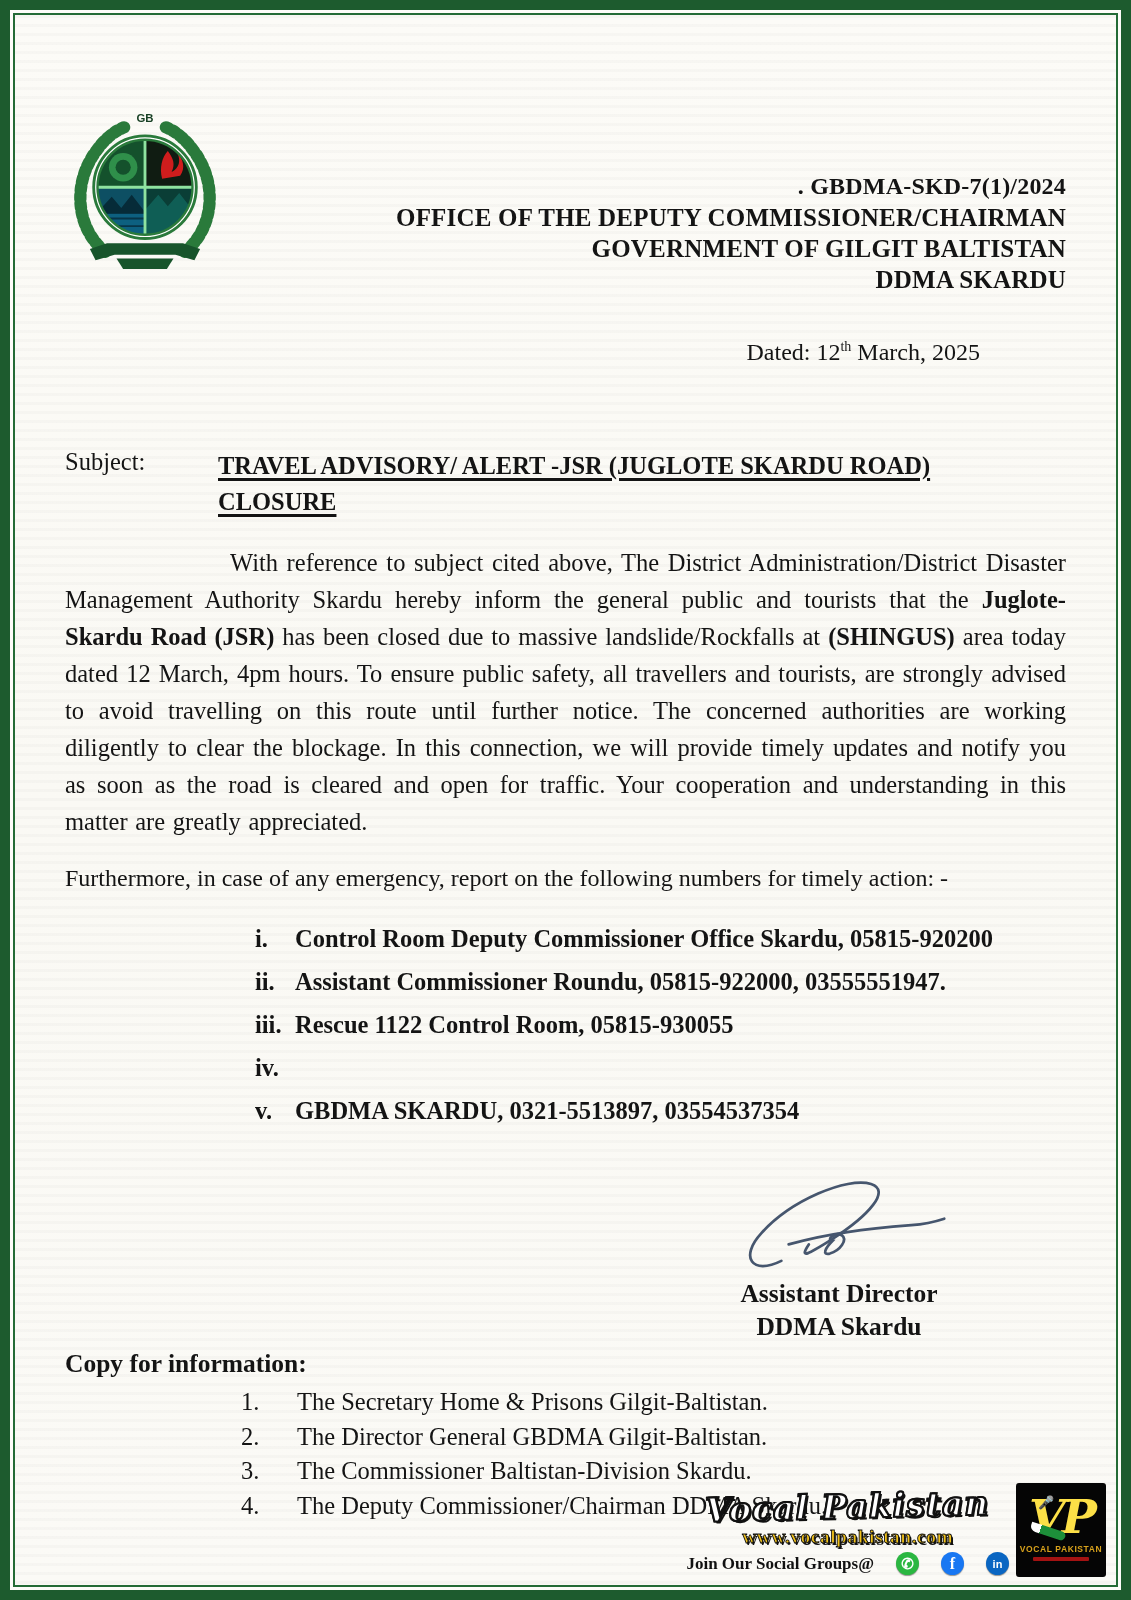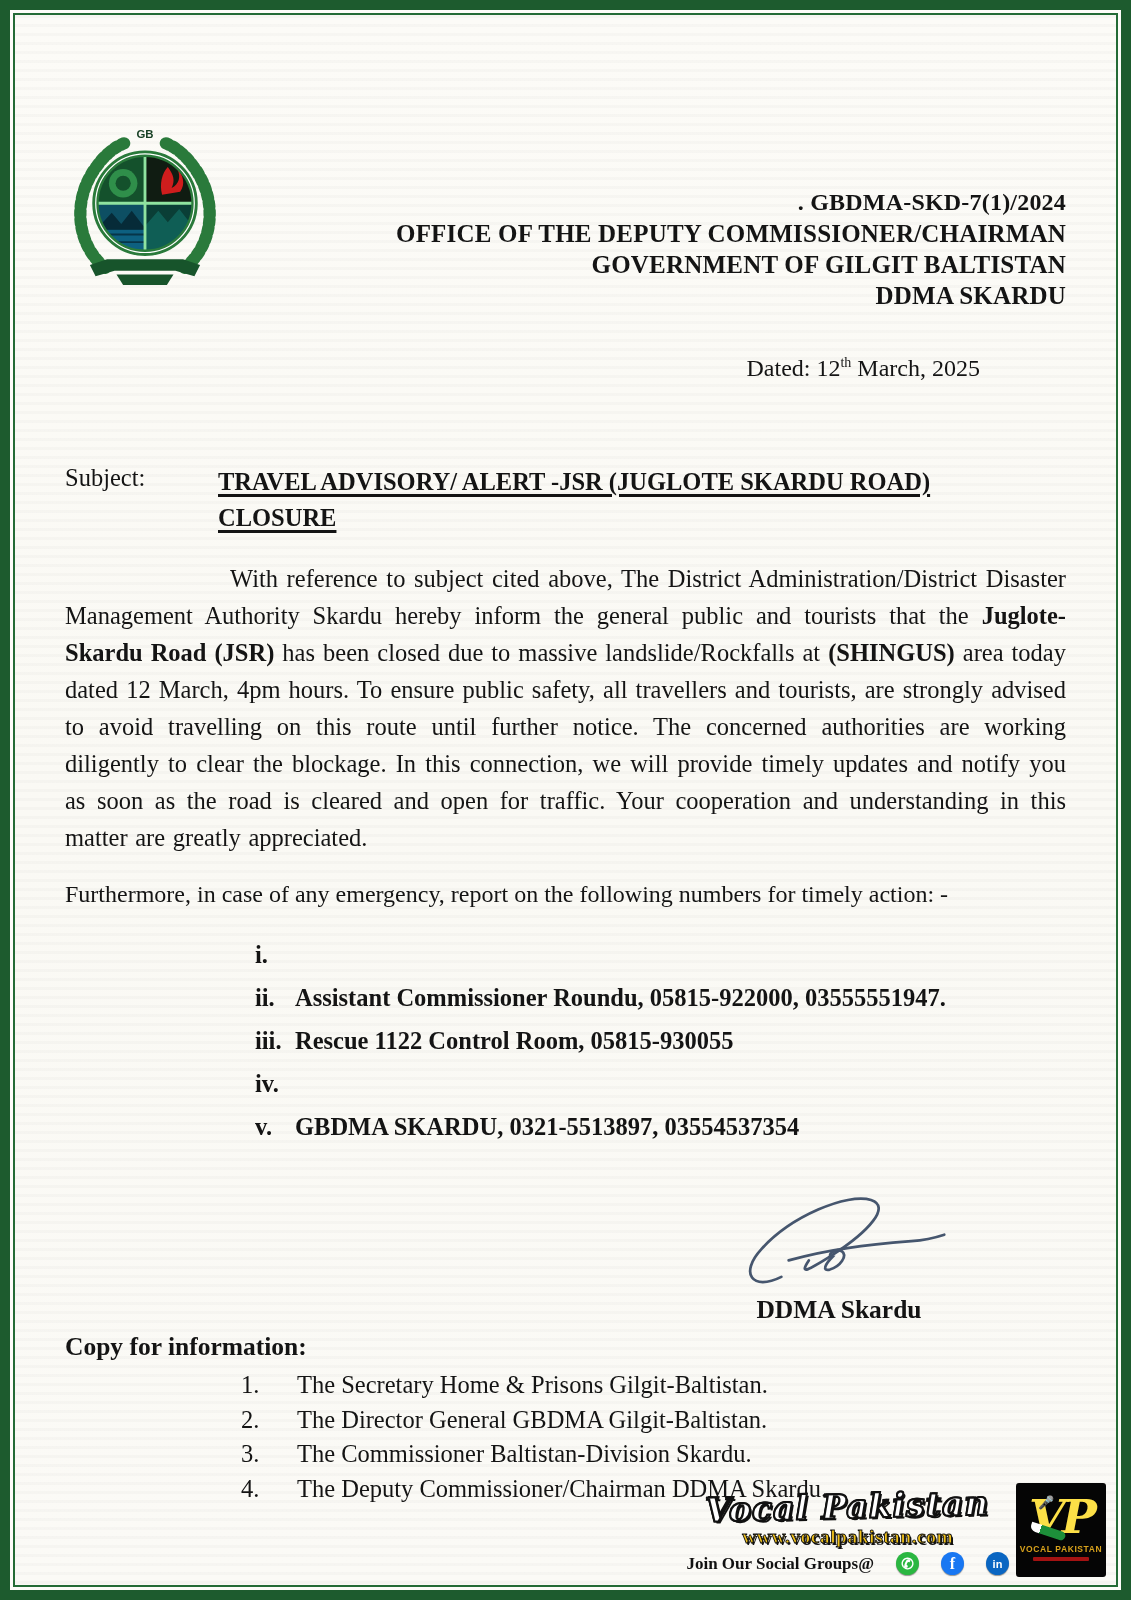--- a/index.html
+++ b/index.html
@@ -17,21 +17,21 @@
   }
   .frame {
     position: relative;
     width: 100%;
     height: 100%;
     border: 2px solid #246b36;
     background:
       repeating-linear-gradient(180deg, rgba(120,120,120,0.04) 0 3px, rgba(255,255,255,0) 3px 9px),
       linear-gradient(180deg, #fcfbf7 0%, #faf9f4 50%, #fbfaf6 100%);
     overflow: hidden;
-    padding: 16px 50px;
+    padding: 0 50px;
   }
 
   
   .letterhead { position: relative; height: 292px; }
   .emblem { position: absolute; left: 4px; top: 94px; }
   .head-text {
     position: absolute; right: 0; top: 156px;
     text-align: right;
     font-weight: bold;
     font-size: 25px;
@@ -232,20 +232,21 @@
       </div>
     </div>
 
     <p class="body-para"><span>With reference to subject cited above, The District Administration/District Disaster Management Authority Skardu hereby inform the general public and tourists that the </span><span class="b">Juglote-Skardu Road (JSR)</span><span> has been closed due to massive landslide/Rockfalls at </span><span class="b">(SHINGUS)</span><span> area today dated 12 March, 4pm hours. To ensure public safety, all travellers and tourists, are strongly advised to avoid travelling on this route until further notice. The concerned authorities are working diligently to clear the blockage.  In this connection, we will provide timely updates and notify you as soon as the road is cleared and open for traffic. Your cooperation and understanding in this matter are greatly appreciated.</span></p>
 
     <p class="furthermore">Furthermore, in case of any emergency, report on the following numbers for timely action: -</p>
 
     <div class="em-list">
       <div class="em-item">
         <span class="numeral">i.</span>
+        <span>Control Room Deputy Commissioner Office Skardu, 05815-920200</span>
       </div>
       <div class="em-item">
         <span class="numeral">ii.</span>
         <span>Assistant Commissioner Roundu, 05815-922000, 03555551947.</span>
       </div>
       <div class="em-item">
         <span class="numeral">iii.</span>
         <span>Rescue 1122 Control Room, 05815-930055</span>
       </div>
       <div class="em-item">
@@ -258,20 +259,21 @@
     </div>
 
     <div class="sig-block">
       <svg class="sig-scribble" viewBox="0 0 250 118" width="236" height="108" aria-hidden="true">
         <g fill="none" stroke="#46566e" stroke-width="3" stroke-linecap="round">
           <path d="M 62 96 C 30 112, 16 92, 40 66 C 72 30, 134 4, 160 12 C 182 19, 158 46, 118 72 C 94 87, 80 96, 92 78"></path>
           <path d="M 70 78 C 112 66, 154 61, 204 57 C 219 56, 231 53, 240 50"></path>
           <path d="M 118 74 C 110 82, 106 90, 115 88 C 126 85, 135 73, 128 68 C 121 64, 110 73, 118 74 Z"></path>
         </g>
       </svg>
+      <div class="sig-name">Assistant Director</div>
       <div class="sig-name">DDMA Skardu</div>
     </div>
 
     <div class="copy-section">
       <div class="copy-label">Copy for information:</div>
       <div class="copy-list">
         <div class="copy-item">
           <span class="num">1.</span>
           <span>The Secretary Home &amp; Prisons Gilgit-Baltistan.</span>
         </div>

